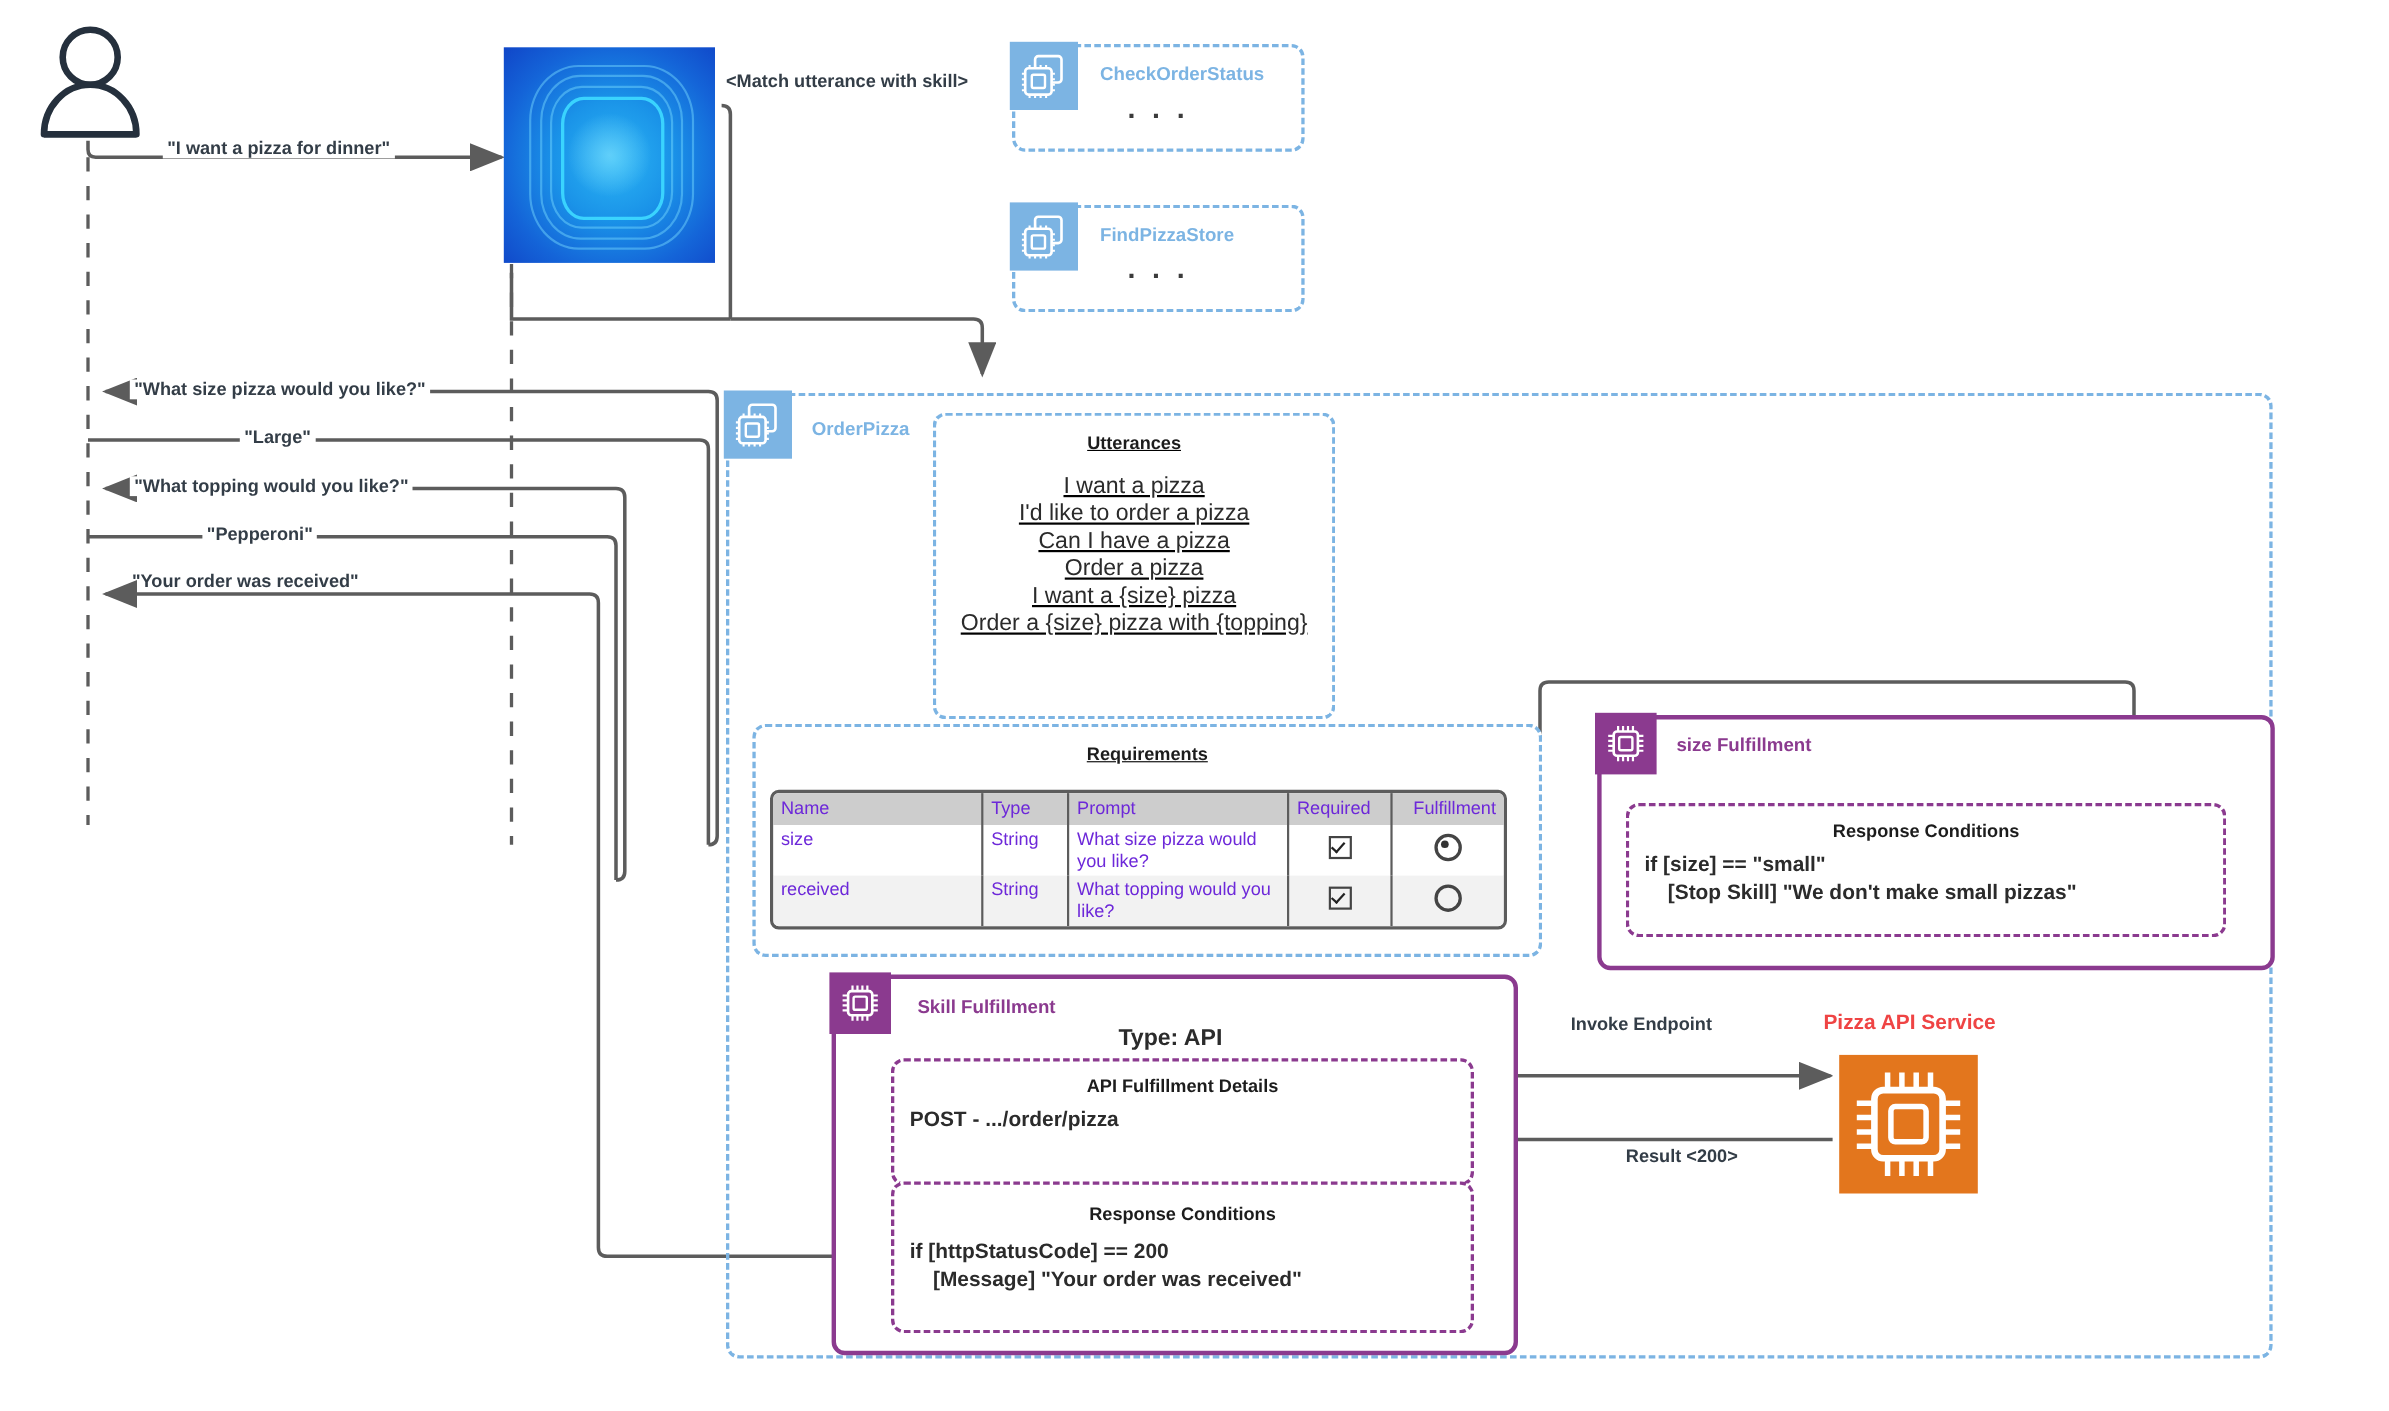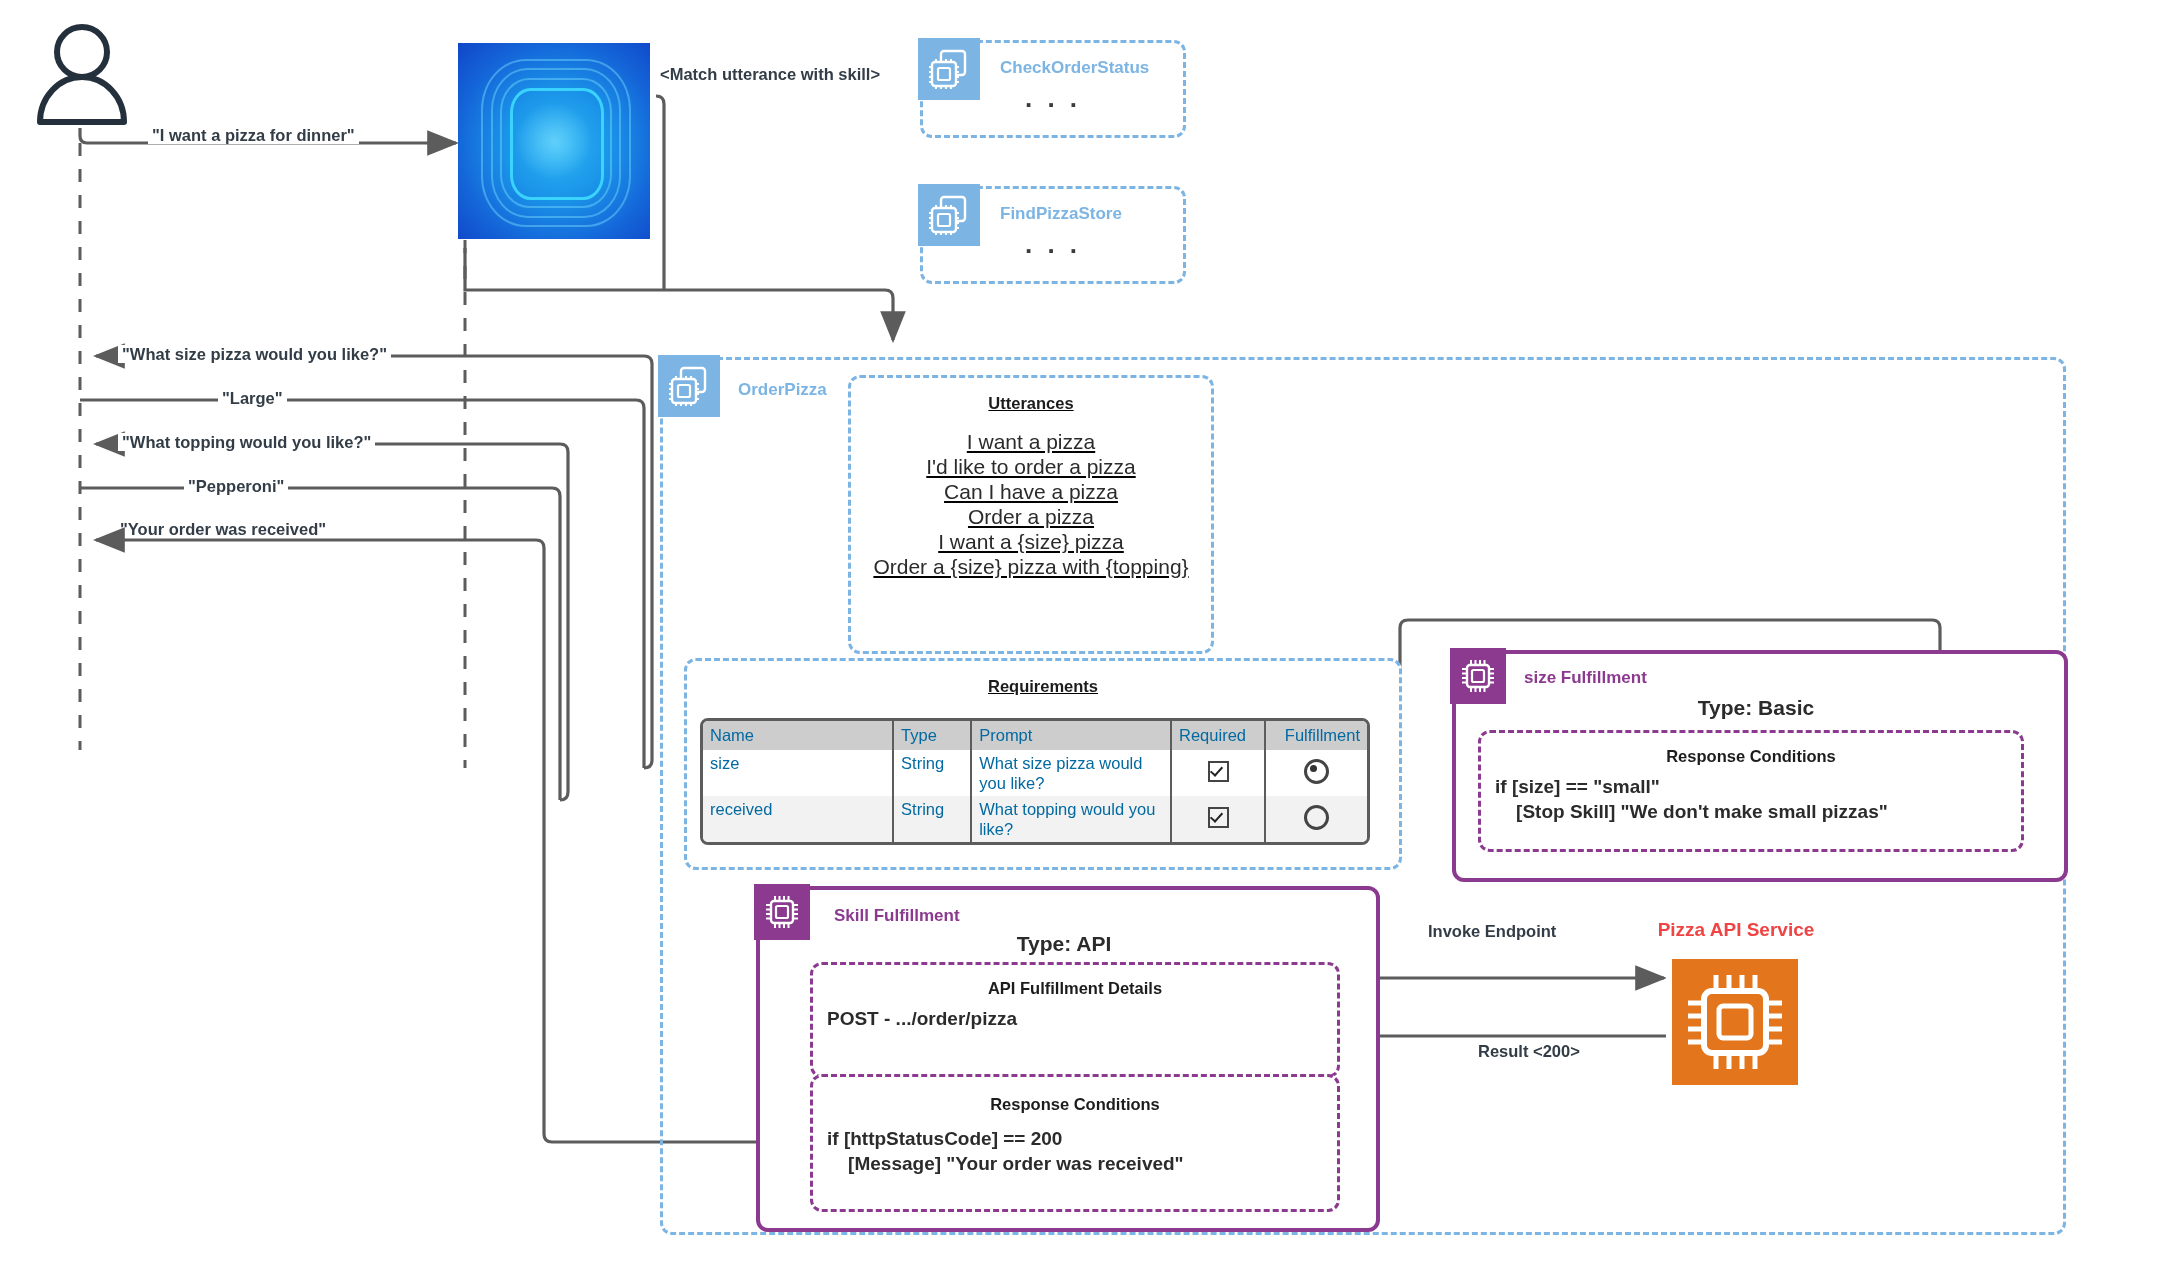--- a/index.html
+++ b/index.html
@@ -36,21 +36,21 @@
   .dots{font-size:26px;font-weight:bold;color:#3b3b3b;letter-spacing:4px;text-align:center;}
 
   
   .innerdash{position:absolute;border:3px dashed #7cb4e3;border-radius:12px;background:#fff;text-decoration:underline;}
   .panelhead{text-align:center;font-size:16.5px;font-weight:bold;color:#1c1c1c;}
   .utterline{text-align:center;font-size:21px;color:#2b2b2b;line-height:25px;}
 
   
   .reqtable{position:absolute;border:3px solid #5c5c5c;border-radius:8px;
             border-collapse:separate;border-spacing:0;overflow:hidden;background:#fff;}
-  .reqtable table{border-collapse:collapse;width:100%;font-size:16.5px;color:#0369a1;}
+  .reqtable table{border-collapse:collapse;width:100%;font-size:16.5px;color:#6d28d9;}
   .reqtable th{background:#cdcdcd;font-weight:normal;text-align:left;
                padding:5px 7px;border-right:2px solid #5c5c5c;vertical-align:top;}
   .reqtable th:last-child{border-right:none;text-align:right;}
   .reqtable td{padding:3px 7px;border-right:2px solid #5c5c5c;vertical-align:top;line-height:20px;}
   .reqtable td:last-child{border-right:none;}
   .reqtable tr.r-odd td{background:#ffffff;}
   .reqtable tr.r-even td{background:#f2f2f2;}
   .cellcenter{text-align:center;vertical-align:middle !important;}
   .ckbox{display:inline-block;width:17px;height:17px;border:2px solid #444;position:relative;}
   .ckbox:after{content:"";position:absolute;left:3px;top:1px;width:5px;height:10px;
@@ -304,21 +304,20 @@
         <line x1="3" y1="21" x2="8" y2="21"></line>
           <line x1="3" y1="25.5" x2="8" y2="25.5"></line>
         <line x1="30" y1="12" x2="35" y2="12"></line>
           <line x1="30" y1="16.5" x2="35" y2="16.5"></line>
         <line x1="30" y1="21" x2="35" y2="21"></line>
           <line x1="30" y1="25.5" x2="35" y2="25.5"></line>
       </g>
     </svg>
   </div>
   <div class="purplename abs" style="left:1524px;top:668px;">size Fulfillment</div>
-  <div class="typeline" style="left:1452px;top:696px;width:608px;">Type: Basic</div>
 
   <div class="pdash" style="left:1478px;top:730px;width:540px;height:116px;">
     <div class="pdhead" style="margin-top:14px;">Response Conditions</div>
     <div class="pdbody" style="margin-top:8px;margin-left:14px;">if [size] == "small"
     [Stop Skill] "We don't make small pizzas"</div>
   </div>
 
   <div class="purplebox" style="left:756px;top:886px;width:616px;height:338px;"></div>
   <div class="purpleicon abs" style="left:754px;top:884px;width:56px;height:56px;">
     <svg width="38" height="38" viewBox="0 0 38 38">

